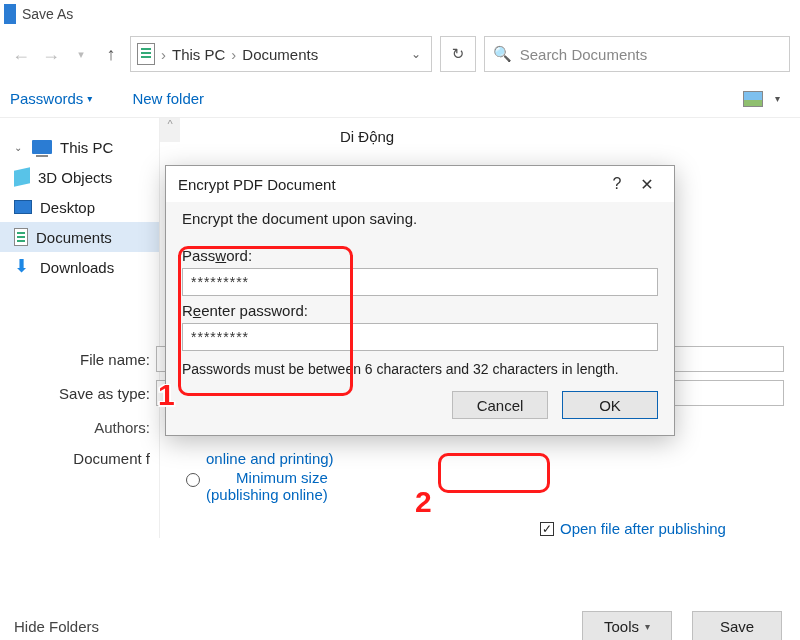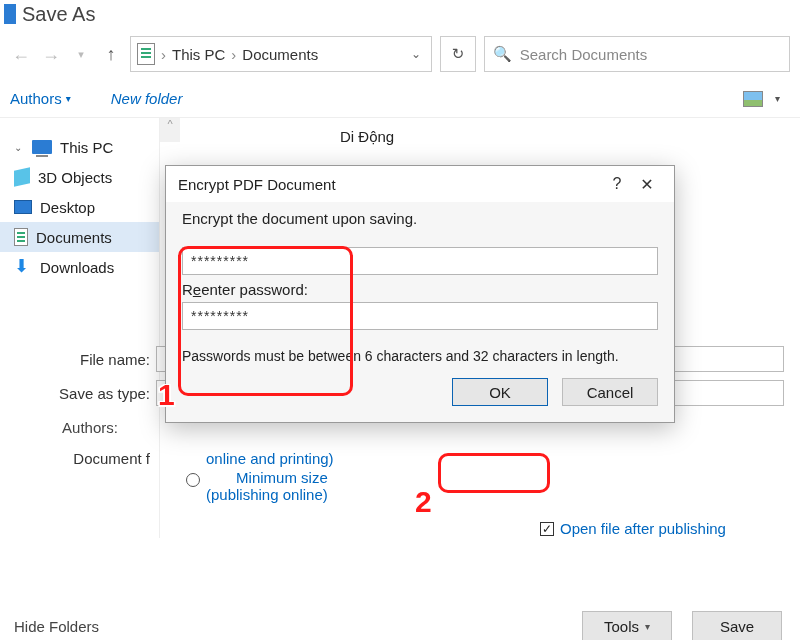--- a/index.html
+++ b/index.html
@@ -12,21 +12,21 @@
     background:#fff;
     overflow:hidden;
     position:relative;
   }
 
   
   .titlebar {
     height:28px;
     display:flex; align-items:center;
     padding-left:4px;
-    font-size:20px;
+    font-size:14px;
     color:#444;
   }
   .titlebar .app-icon {
     width:12px; height:20px;
     background:linear-gradient(#2b7cd3,#2b7cd3);
     margin-right:6px;
   }
 
   
   .nav-row {
@@ -85,21 +85,21 @@
     height:38px;
     display:flex; align-items:center;
     padding-left:0;
     border-bottom:1px solid #eee;
   }
   .org-btn {
     color:#0067c0;
     padding:0 10px;
     display:flex; align-items:center; gap:4px;
   }
-  .newfolder-btn { color:#0067c0; padding:0 10px; margin-left:20px;font-style:italic;}
+  .newfolder-btn { color:#0067c0; padding:0 10px; margin-left:20px;}
   .tb-spacer{flex:1;}
   .view-btn {
     width:32px; height:24px;
     display:flex; align-items:center; justify-content:center;
     margin-right:6px;
   }
   .view-btn .pic{
     width:20px;height:16px;
     background:linear-gradient(#7ec0ee 60%, #8fbf6f 60%);
     border:1px solid #888;
@@ -155,21 +155,21 @@
   .form-area {
     position:absolute;
     left:0; right:16px; top:342px;
     padding-left:30px;
   }
   .form-row { display:flex; align-items:center; height:34px; }
   .form-row label { width:120px; text-align:right; margin-right:6px; color:#333;}
   .form-row .field {
     flex:1; height:26px; border:1px solid #bbb; background:#fff;
   }
-  .authors-row label{ color:#444;text-align:center;}
+  .authors-row label{ color:#444;}
   .optimize-row { align-items:flex-start; height:auto; padding-top:6px;}
   .radio-group { margin-left:30px;text-align:right; }
   .radio-opt { display:flex; align-items:flex-start; gap:6px; margin-bottom:2px;}
   .radio-opt .r { width:14px;height:14px;border:1px solid #555;border-radius:50%;margin-top:4px;}
   .radio-opt .txt { color:#0067c0; max-width:190px;}
   .openfile {
     margin-left:130px; margin-top:6px;
     display:flex; align-items:center; gap:6px; color:#0067c0;
   }
   .openfile .cb{ width:14px;height:14px;border:1px solid #333;display:flex;align-items:center;justify-content:center;font-size:12px;color:#222;}
@@ -214,21 +214,21 @@
   .dlg-lbl .ul{ text-decoration:underline; }
   .dlg-input {
     width:100%; height:28px;
     border:1px solid #b5b5b5;
     padding:0 8px;
     font-size:14px;
     color:#333;
     letter-spacing:1px;
     background:#fff;
   }
-  .dlg-note { margin-top:18px; font-size:14px; }
+  .dlg-note { margin-top:10px; font-size:14px; }
   .dlg-btns { display:flex; justify-content:flex-end; gap:14px; margin-top:14px;}
   .dlg-btn {
     width:96px; height:28px;
     background:#e6e6e6;
     border:1px solid #bcbcbc;
     display:flex; align-items:center; justify-content:center;
   }
   .dlg-btn.ok {
     border:1px solid #0a63b3;
     background:#e6e6e6;
@@ -284,21 +284,21 @@
   </div>
 
   <div class="search-box">
     <span>🔍</span>
     <span>Search Documents</span>
   </div>
 </div>
 
 <div class="toolbar-row">
   <div class="org-btn">
-    <span>Authors</span>
+    <span>Passwords</span>
       <span style="font-size:10px;">▾</span>
   </div>
   <div class="newfolder-btn">New folder</div>
   <div class="tb-spacer"></div>
   <div class="view-btn">
       <div class="pic"></div>
     </div>
   <div class="tb-dd">▾</div>
 </div>
 
@@ -376,32 +376,35 @@
 
 <div class="dlg">
   <div class="dlg-title">
     <span class="t">Encrypt PDF Document</span>
     <span class="hbtn">?</span>
     <span class="hbtn">✕</span>
   </div>
   <div class="dlg-body">
     <div class="dlg-instr">Encrypt the document upon saving.</div>
 
+    <div class="dlg-lbl">
+      <span>Pass</span><span class="ul">w</span><span>ord:</span>
+    </div>
     <input class="dlg-input" value="*********" style="">
 
     <div class="dlg-lbl">
       <span>R</span><span class="ul">e</span><span>enter password:</span>
     </div>
     <input class="dlg-input" value="*********" style="">
 
     <div class="dlg-note">Passwords must be between 6 characters and 32 characters in length.</div>
 
     <div class="dlg-btns">
+      <div class="dlg-btn">Cancel</div>
       <div class="dlg-btn ok">OK</div>
-      <div class="dlg-btn">Cancel</div>
     </div>
   </div>
 </div>
 
 <div class="anno-box" style="left:178px; top:246px; width:175px; height:150px;"></div>
 <div class="anno-num" style="left:158px; top:378px;">1</div>
 
 <div class="anno-box" style="left:438px; top:453px; width:112px; height:40px;"></div>
 <div class="anno-num" style="left:415px; top:485px;">2</div>
 

